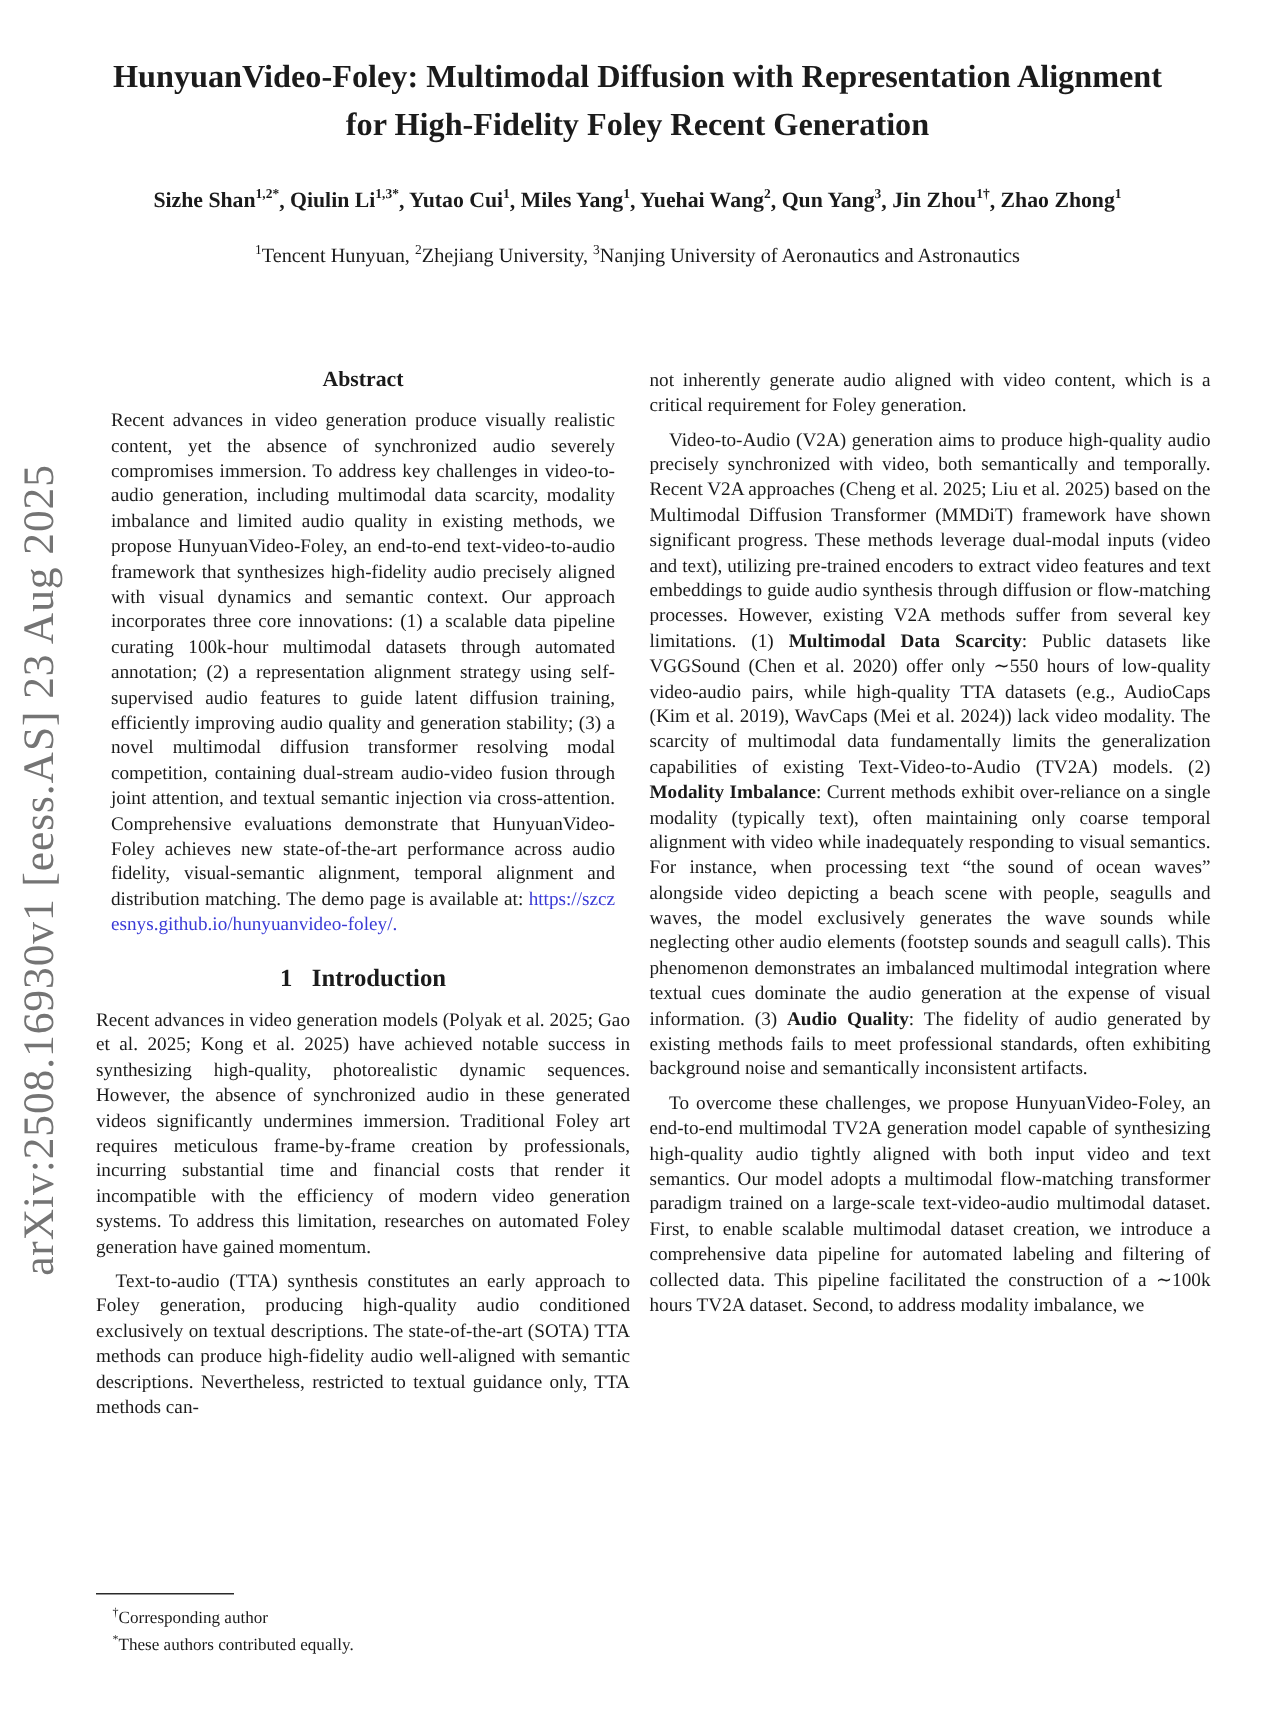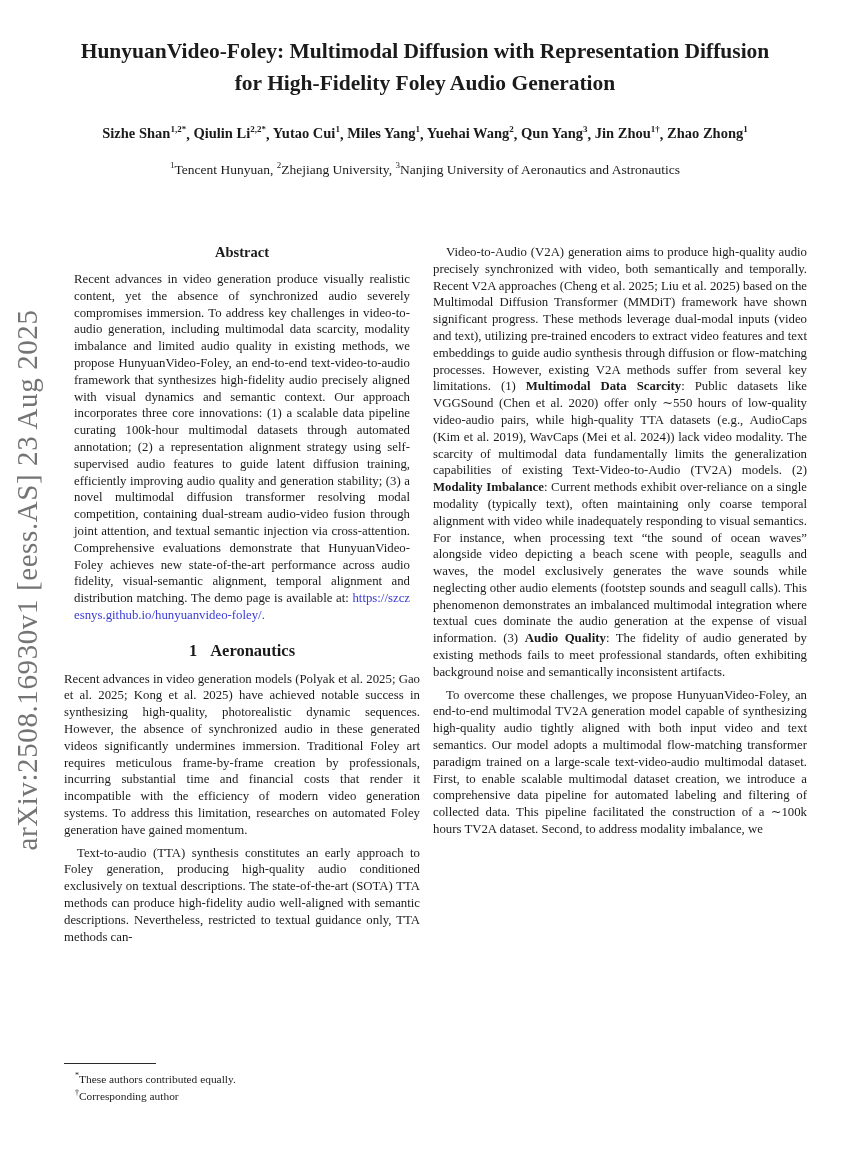--- a/index.html
+++ b/index.html
@@ -94,49 +94,50 @@
   .fn sup { font-size:8px; }
 </style>
 </head>
 <body>
 
 <div class="page">
 
   <div class="watermark">arXiv:2508.16930v1 [eess.AS] 23 Aug 2025</div>
 
   <div class="hdr">
-    <h1 class="title">HunyuanVideo-Foley: Multimodal Diffusion with Representation Diffusion for High-Fidelity Foley Audio Generation</h1>
-    <div class="authors"><span>Sizhe Shan<sup>1,2*</sup></span>, <span>Qiulin Li<sup>2,2*</sup></span>, <span>Yutao Cui<sup>1</sup></span>, <span>Miles Yang<sup>1</sup></span>, <span>Yuehai Wang<sup>2</sup></span>, <span>Qun Yang<sup>3</sup></span>, <span>Jin Zhou<sup>1†</sup></span>, <span>Zhao Zhong<sup>1</sup></span></div>
+    <h1 class="title">HunyuanVideo-Foley: Multimodal Diffusion with Representation Alignment for High-Fidelity Foley Recent Generation</h1>
+    <div class="authors"><span>Sizhe Shan<sup>1,2*</sup></span>, <span>Qiulin Li<sup>1,3*</sup></span>, <span>Yutao Cui<sup>1</sup></span>, <span>Miles Yang<sup>1</sup></span>, <span>Yuehai Wang<sup>2</sup></span>, <span>Qun Yang<sup>3</sup></span>, <span>Jin Zhou<sup>1†</sup></span>, <span>Zhao Zhong<sup>1</sup></span></div>
     <div class="affils"><sup>1</sup>Tencent Hunyuan, <sup>2</sup>Zhejiang University, <sup>3</sup>Nanjing University of Aeronautics and Astronautics</div>
   </div>
 
   <div class="cols">
 
     <div class="col-left">
       <h2 class="abs-head">Abstract</h2>
       <div class="abstract">
           <p class="par">Recent advances in video generation produce visually realistic content, yet the absence of synchronized audio severely compromises immersion. To address key challenges in video-to-audio generation, including multimodal data scarcity, modality imbalance and limited audio quality in existing methods, we propose HunyuanVideo-Foley, an end-to-end text-video-to-audio framework that synthesizes high-fidelity audio precisely aligned with visual dynamics and semantic context. Our approach incorporates three core innovations: (1) a scalable data pipeline curating 100k-hour multimodal datasets through automated annotation; (2) a representation alignment strategy using self-supervised audio features to guide latent diffusion training, efficiently improving audio quality and generation stability; (3) a novel multimodal diffusion transformer resolving modal competition, containing dual-stream audio-video fusion through joint attention, and textual semantic injection via cross-attention. Comprehensive evaluations demonstrate that HunyuanVideo-Foley achieves new state-of-the-art performance across audio fidelity, visual-semantic alignment, temporal alignment and distribution matching. The demo page is available at: <a href="#" class="doclink">https://szczesnys.github.io/hunyuanvideo-foley/.</a></p>
         </div>
 
       <h2 class="sec-head">
-        <span class="sec-num">1</span><span>Aeronautics</span>
+        <span class="sec-num">1</span><span>Introduction</span>
       </h2>
       <div>
           <p class="par">Recent advances in video generation models (Polyak et al. 2025; Gao et al. 2025; Kong et al. 2025) have achieved notable success in synthesizing high-quality, photorealistic dynamic sequences. However, the absence of synchronized audio in these generated videos significantly undermines immersion. Traditional Foley art requires meticulous frame-by-frame creation by professionals, incurring substantial time and financial costs that render it incompatible with the efficiency of modern video generation systems. To address this limitation, researches on automated Foley generation have gained momentum.</p>
           <p class="par ind">Text-to-audio (TTA) synthesis constitutes an early approach to Foley generation, producing high-quality audio conditioned exclusively on textual descriptions. The state-of-the-art (SOTA) TTA methods can produce high-fidelity audio well-aligned with semantic descriptions. Nevertheless, restricted to textual guidance only, TTA methods can-</p>
         </div>
 
       <div class="fnblock">
         <div class="fnrule"></div>
         <div>
+            <p class="fn"><sup>†</sup>Corresponding author</p>
             <p class="fn"><sup>*</sup>These authors contributed equally.</p>
-            <p class="fn"><sup>†</sup>Corresponding author</p>
           </div>
       </div>
     </div>
 
     <div class="col-right">
+        <p class="par">not inherently generate audio aligned with video content, which is a critical requirement for Foley generation.</p>
         <p class="par ind">Video-to-Audio (V2A) generation aims to produce high-quality audio precisely synchronized with video, both semantically and temporally. Recent V2A approaches (Cheng et al. 2025; Liu et al. 2025) based on the Multimodal Diffusion Transformer (MMDiT) framework have shown significant progress. These methods leverage dual-modal inputs (video and text), utilizing pre-trained encoders to extract video features and text embeddings to guide audio synthesis through diffusion or flow-matching processes. However, existing V2A methods suffer from several key limitations. (1) <b>Multimodal Data Scarcity</b>: Public datasets like VGGSound (Chen et al. 2020) offer only ∼550 hours of low-quality video-audio pairs, while high-quality TTA datasets (e.g., AudioCaps (Kim et al. 2019), WavCaps (Mei et al. 2024)) lack video modality. The scarcity of multimodal data fundamentally limits the generalization capabilities of existing Text-Video-to-Audio (TV2A) models. (2) <b>Modality Imbalance</b>: Current methods exhibit over-reliance on a single modality (typically text), often maintaining only coarse temporal alignment with video while inadequately responding to visual semantics. For instance, when processing text “the sound of ocean waves” alongside video depicting a beach scene with people, seagulls and waves, the model exclusively generates the wave sounds while neglecting other audio elements (footstep sounds and seagull calls). This phenomenon demonstrates an imbalanced multimodal integration where textual cues dominate the audio generation at the expense of visual information. (3) <b>Audio Quality</b>: The fidelity of audio generated by existing methods fails to meet professional standards, often exhibiting background noise and semantically inconsistent artifacts.</p>
         <p class="par ind">To overcome these challenges, we propose HunyuanVideo-Foley, an end-to-end multimodal TV2A generation model capable of synthesizing high-quality audio tightly aligned with both input video and text semantics. Our model adopts a multimodal flow-matching transformer paradigm trained on a large-scale text-video-audio multimodal dataset. First, to enable scalable multimodal dataset creation, we introduce a comprehensive data pipeline for automated labeling and filtering of collected data. This pipeline facilitated the construction of a ∼100k hours TV2A dataset. Second, to address modality imbalance, we</p>
       </div>
 
   </div>
 </div>
 
 </body></html>

